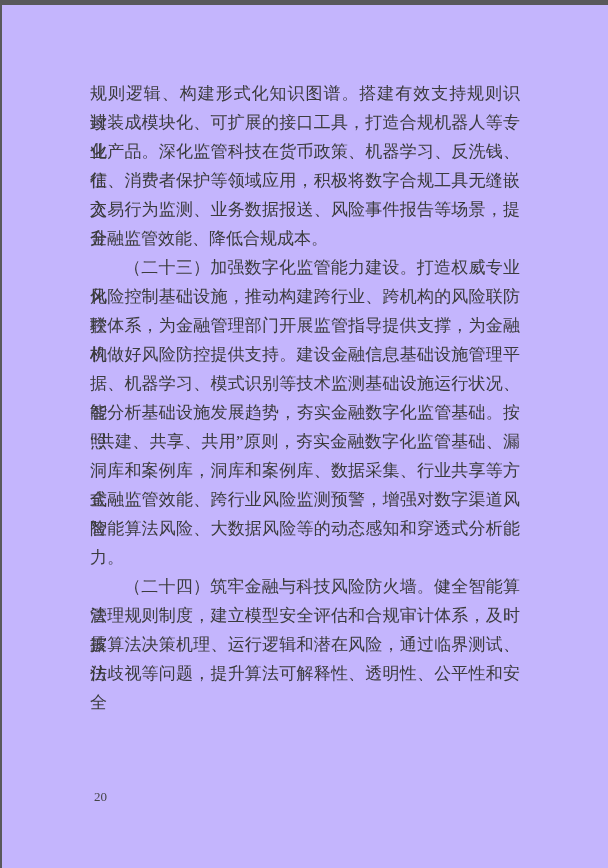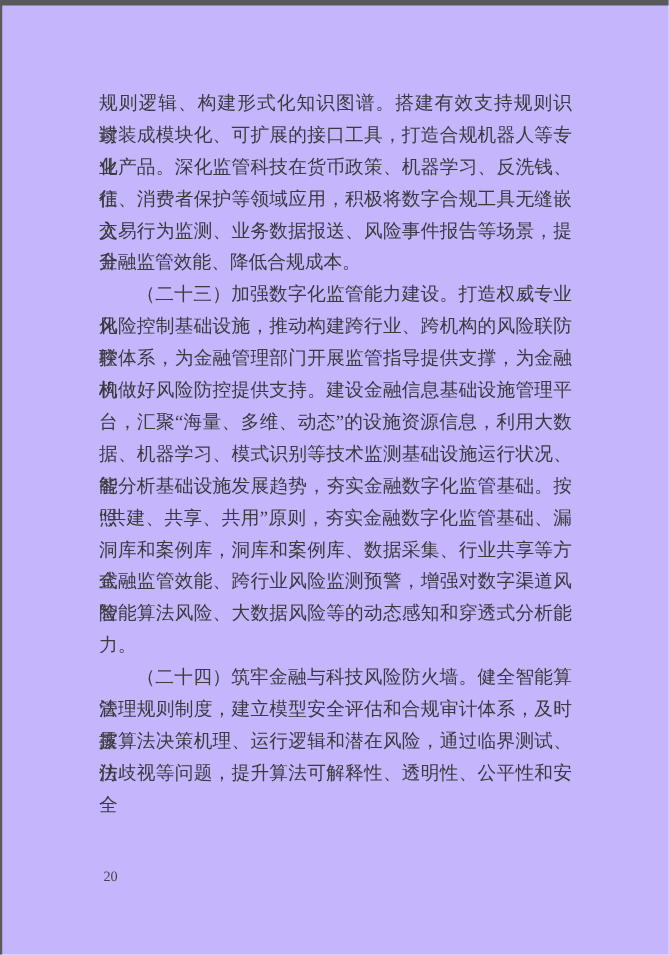--- a/index.html
+++ b/index.html
@@ -76,21 +76,20 @@
     <div class="line fill">规则逻辑、构建形式化知识图谱。搭建有效支持规则识读、</div>
     <div class="line fill">封装成模块化、可扩展的接口工具，打造合规机器人等专业</div>
     <div class="line fill">化产品。深化监管科技在货币政策、机器学习、反洗钱、征</div>
     <div class="line fill">信、消费者保护等领域应用，积极将数字合规工具无缝嵌入</div>
     <div class="line fill">交易行为监测、业务数据报送、风险事件报告等场景，提升</div>
     <div class="line end">金融监管效能、降低合规成本。</div>
     <div class="line fill indent">（二十三）加强数字化监管能力建设。打造权威专业化</div>
     <div class="line fill">风险控制基础设施，推动构建跨行业、跨机构的风险联防联</div>
     <div class="line fill">控体系，为金融管理部门开展监管指导提供支撑，为金融机</div>
     <div class="line fill">构做好风险防控提供支持。建设金融信息基础设施管理平</div>
-    <div class="line fill">台，汇聚“海量、多维、动态”的设施资源信息，利用大数</div>
     <div class="line fill">据、机器学习、模式识别等技术监测基础设施运行状况、智</div>
     <div class="line fill">能分析基础设施发展趋势，夯实金融数字化监管基础。按照</div>
     <div class="line fill">“共建、共享、共用”原则，夯实金融数字化监管基础、漏</div>
     <div class="line fill">洞库和案例库，洞库和案例库、数据采集、行业共享等方式</div>
     <div class="line fill">金融监管效能、跨行业风险监测预警，增强对数字渠道风险、</div>
     <div class="line fill">智能算法风险、大数据风险等的动态感知和穿透式分析能</div>
     <div class="line end">力。</div>
     <div class="line fill indent">（二十四）筑牢金融与科技风险防火墙。健全智能算法</div>
     <div class="line fill">管理规则制度，建立模型安全评估和合规审计体系，及时披</div>
     <div class="line fill">露算法决策机理、运行逻辑和潜在风险，通过临界测试、仿</div>

